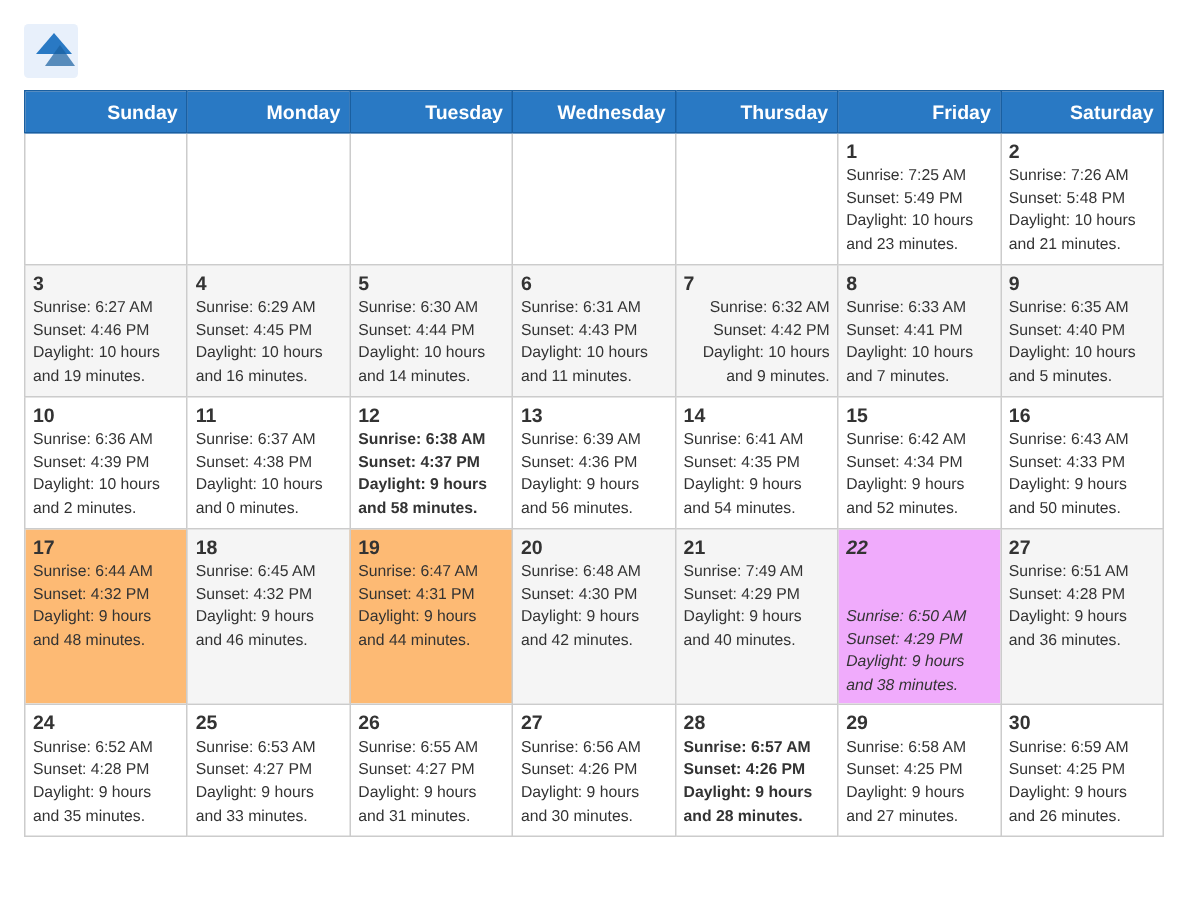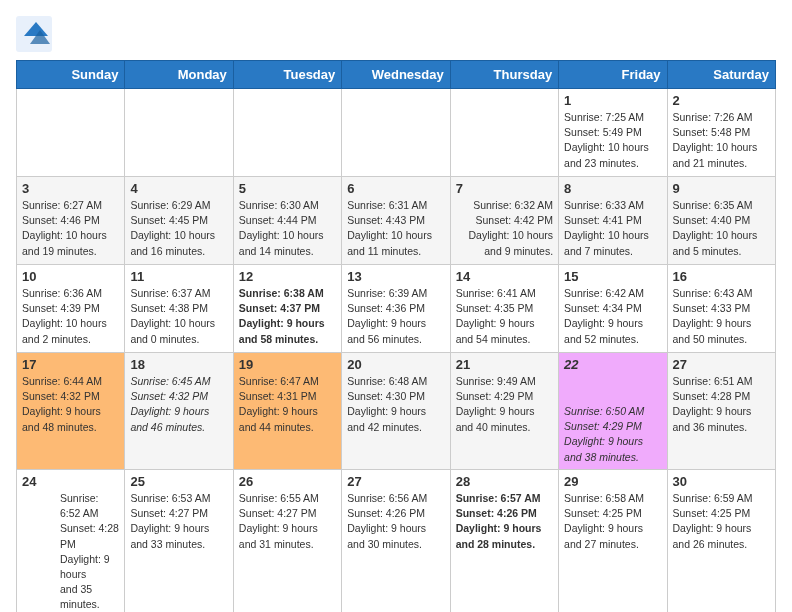--- a/index.html
+++ b/index.html
@@ -245,42 +245,42 @@
       <tr>
         <td style="background: #fdba74;">
           <span class="day-number">17</span>
           <div class="day-info" style="white-space: pre-line;">Sunrise: 6:44 AM
 Sunset: 4:32 PM
 Daylight: 9 hours
 and 48 minutes.</div>
         </td>
         <td style="background: rgb(245, 245, 245);">
           <span class="day-number">18</span>
-          <div class="day-info" style="white-space: pre-line; font-style: italic;">Sunrise: 6:45 AM
+          <div class="day-info" style="white-space: pre-line;">Sunrise: 6:45 AM
 Sunset: 4:32 PM
 Daylight: 9 hours
 and 46 minutes.</div>
         </td>
         <td style="background: #fdba74;">
           <span class="day-number">19</span>
           <div class="day-info" style="white-space: pre-line;">Sunrise: 6:47 AM
 Sunset: 4:31 PM
 Daylight: 9 hours
 and 44 minutes.</div>
         </td>
         <td style="background: rgb(245, 245, 245);">
           <span class="day-number">20</span>
           <div class="day-info" style="white-space: pre-line;">Sunrise: 6:48 AM
 Sunset: 4:30 PM
 Daylight: 9 hours
 and 42 minutes.</div>
         </td>
         <td style="background: rgb(245, 245, 245);">
           <span class="day-number">21</span>
-          <div class="day-info" style="white-space: pre-line;">Sunrise: 9:49 AM
+          <div class="day-info" style="white-space: pre-line;">Sunrise: 7:49 AM
 Sunset: 4:29 PM
 Daylight: 9 hours
 and 40 minutes.</div>
         </td>
         <td style="background: #f0abfc; font-style: italic;">
           <span class="day-number">22</span>
           <div class="day-info" style="white-space: pre-line; margin-top: 32px;">Sunrise: 6:50 AM
 Sunset: 4:29 PM
 Daylight: 9 hours
 and 38 minutes.</div>
@@ -289,21 +289,21 @@
           <span class="day-number">27</span>
           <div class="day-info" style="white-space: pre-line;">Sunrise: 6:51 AM
 Sunset: 4:28 PM
 Daylight: 9 hours
 and 36 minutes.</div>
         </td>
       </tr>
       <tr>
         <td>
           <span class="day-number">24</span>
-          <div class="day-info" style="white-space: pre-line; margin-left: 38px;">Sunrise: 6:52 AM
+          <div class="day-info" style="white-space: pre-line;">Sunrise: 6:52 AM
 Sunset: 4:28 PM
 Daylight: 9 hours
 and 35 minutes.</div>
         </td>
         <td>
           <span class="day-number">25</span>
           <div class="day-info" style="white-space: pre-line;">Sunrise: 6:53 AM
 Sunset: 4:27 PM
 Daylight: 9 hours
 and 33 minutes.</div>

